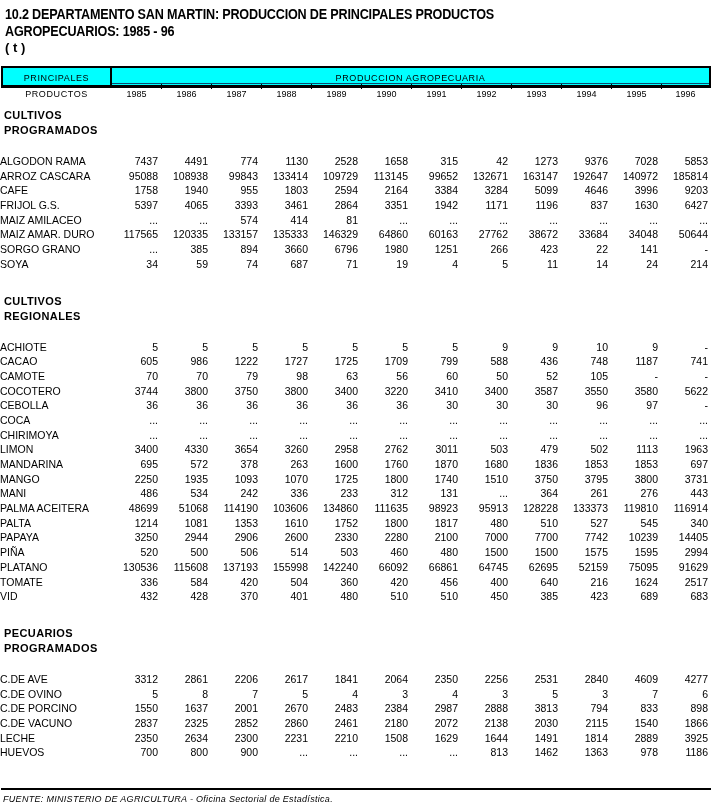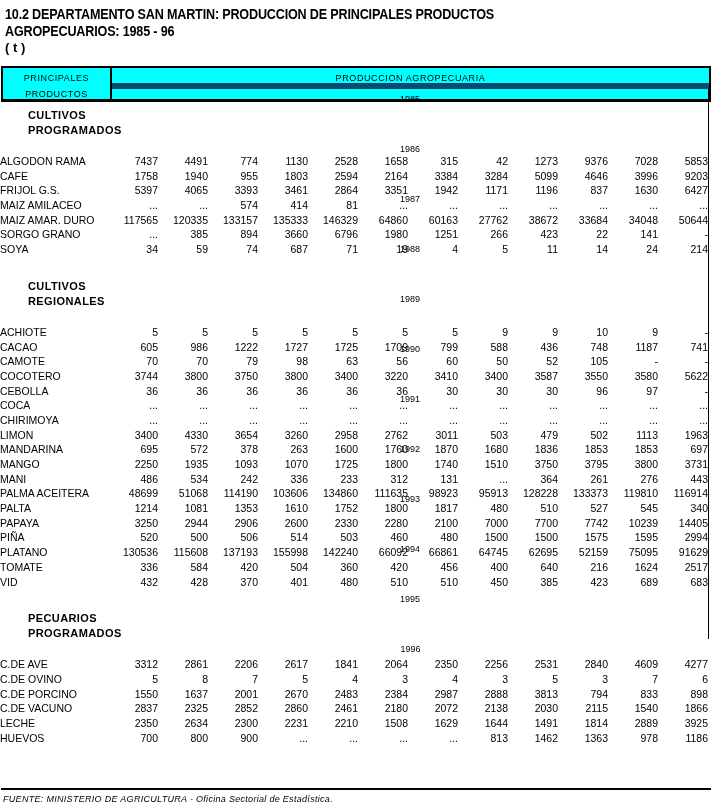--- a/index.html
+++ b/index.html
@@ -3,40 +3,40 @@
 <meta charset="utf-8">
 <style>
   html, body { margin: 0; padding: 0; background: #ffffff; }
   body { width: 713px; height: 806px; position: relative; overflow: hidden;
          font-family: "Liberation Sans", sans-serif; color: #000; }
   .title { position: absolute; left: 5px; top: 6px; font-weight: bold; font-size: 14px;
            line-height: 17px; letter-spacing: -0.2px; transform: scaleX(0.9); transform-origin: left top; }
   .title div { white-space: nowrap; }
   .unit { position: absolute; left: 5px; top: 40px; font-weight: bold; font-size: 13px; }
 
-  .hdr { position: absolute; left: 1px; top: 66px; width: 710px; height: 36px;
+  .hdr { position: absolute; left: 1px; top: 66px; width: 710px; height: 22px;
          background: #00ffff; border: 2px solid #000; border-bottom-width: 3px; box-sizing: border-box; }
   .hdr .left { position: absolute; left: 0; top: 0; width: 109px; height: 100%;
                border-right: 2px solid #000; box-sizing: border-box; }
   .hdr .lbl { position: absolute; left: 0; width: 100%; text-align: center; font-size: 9px;
               letter-spacing: 0.6px; }
   .hdr .lbl1 { top: 5px; }
   .hdr .lbl2 { top: 21px; text-decoration: none; }
   .hdr .right { position: absolute; left: 109px; top: 0; right: 0; height: 100%; padding-left: 40px; }
   .hdr .span-lbl { position: absolute; left: 0; top: 5px; width: 100%; text-align: center;
                    font-size: 9px; letter-spacing: 0.6px; }
   .hdr .years { position: absolute; left: 0; top: 15px; right: 0; bottom: 0;
-                border-top: 6px solid #0c4a6e; display: flex; flex-direction: column; }
+                border-top: 1px solid #0c4a6e; display: flex; }
   .hdr .year { flex: 0 0 50px; border-right: 1px solid #000; box-sizing: border-box;
                font-size: 9px; text-align: center; padding-top: 5px; }
   .hdr .year:last-child { border-right: none; flex: 1 1 auto; }
 
   .body { position: absolute; left: 0; top: 108px; width: 713px; }
   .section-title { font-weight: bold; font-size: 11px; line-height: 15px; padding-left: 4px;
-                   letter-spacing: 0.4px; margin-left: 24px; }
+                   letter-spacing: 0.4px; }
   .section { margin-bottom: 0; }
   .row { display: flex; height: 14.7px; line-height: 14.7px; font-size: 10.5px; }
   .row .name { flex: 0 0 111px; box-sizing: border-box; white-space: nowrap; }
   .row .v { flex: 0 0 50px; text-align: right; padding-right: 3px; box-sizing: border-box; }
   .rows { margin-top: 16px; }
 
   .rule { position: absolute; left: 1px; top: 788px; width: 710px; height: 2px; background: #000; }
   .source { position: absolute; left: 3px; top: 794px; font-size: 9px; font-style: italic; letter-spacing: 0.3px; }
 </style>
 </head>
@@ -86,20 +86,35 @@
           <div class="v">2528</div>
           <div class="v">1658</div>
           <div class="v">315</div>
           <div class="v">42</div>
           <div class="v">1273</div>
           <div class="v">9376</div>
           <div class="v">7028</div>
           <div class="v">5853</div>
         </div>
         <div class="row">
+          <div class="name">ARROZ CASCARA</div>
+          <div class="v">95088</div>
+          <div class="v">108938</div>
+          <div class="v">99843</div>
+          <div class="v">133414</div>
+          <div class="v">109729</div>
+          <div class="v">113145</div>
+          <div class="v">99652</div>
+          <div class="v">132671</div>
+          <div class="v">163147</div>
+          <div class="v">192647</div>
+          <div class="v">140972</div>
+          <div class="v">185814</div>
+        </div>
+        <div class="row">
           <div class="name">CAFE</div>
           <div class="v">1758</div>
           <div class="v">1940</div>
           <div class="v">955</div>
           <div class="v">1803</div>
           <div class="v">2594</div>
           <div class="v">2164</div>
           <div class="v">3384</div>
           <div class="v">3284</div>
           <div class="v">5099</div>

